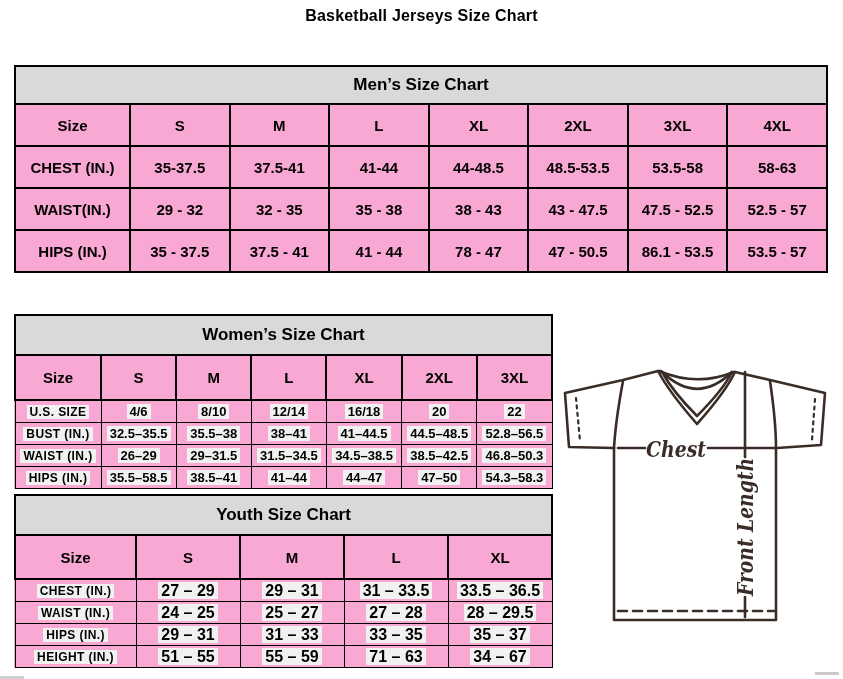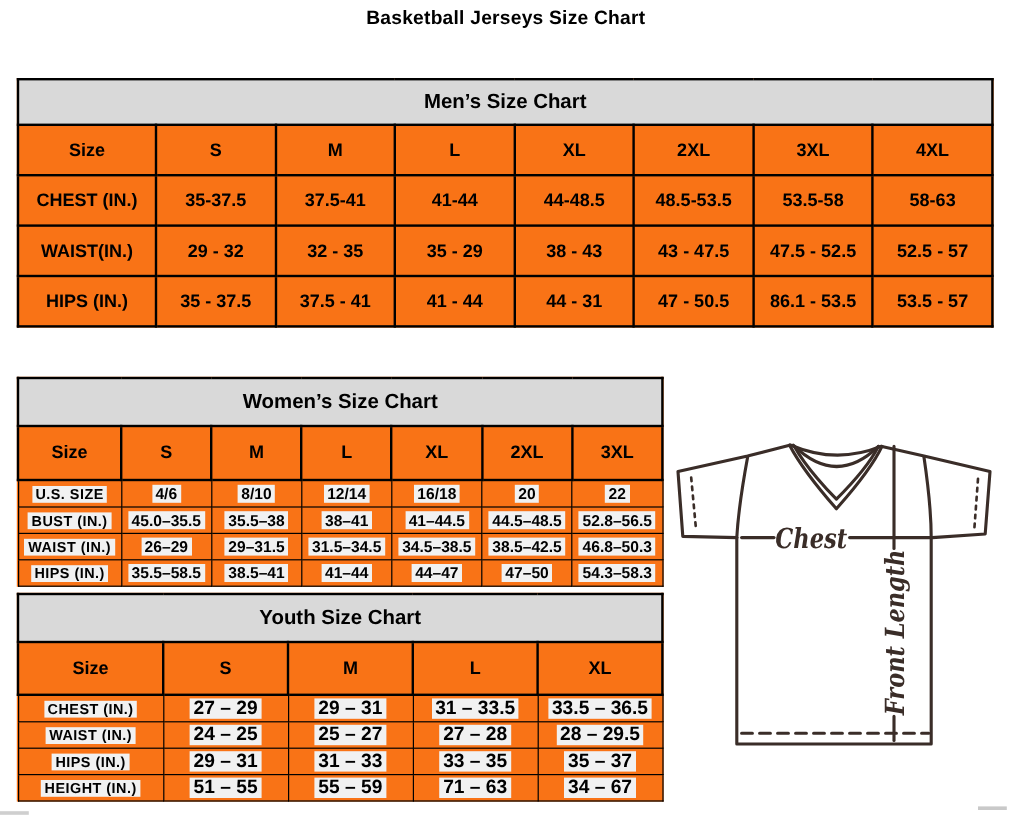--- a/index.html
+++ b/index.html
@@ -6,21 +6,21 @@
   body {
     width:843px; height:679px; position:relative; background:#ffffff;
     font-family:"Liberation Sans", sans-serif; color:#000;
     overflow:hidden;
   }
   .page-title {
     position:absolute; top:7px; left:0; width:100%;
     text-align:center; font-size:16px; font-weight:bold; letter-spacing:0.2px;
   }
   table.size-table {
-    position:absolute; border-collapse:collapse; table-layout:fixed; background:#f97316;
+    position:absolute; border-collapse:collapse; table-layout:fixed; background:#f9a8d4;
   }
   table.size-table th, table.size-table td {
     border:1px solid #000; text-align:center; vertical-align:middle; padding:0;
   }
   .chart-title-cell { background:#d9d9d9; font-weight:bold; font-size:17px; }
 
   
   #men-table { left:14px; top:65px; width:814px; }
   #men-table th, #men-table td { border-width:2px; font-weight:bold; }
   #men-table .chart-title-cell { height:36px; }
@@ -92,32 +92,32 @@
       <td>41-44</td>
       <td>44-48.5</td>
       <td>48.5-53.5</td>
       <td>53.5-58</td>
       <td>58-63</td>
     </tr>
     <tr class="data-row">
       <td class="row-label">WAIST(IN.)</td>
       <td>29 - 32</td>
       <td>32 - 35</td>
-      <td>35 - 29</td>
+      <td>35 - 38</td>
       <td>38 - 43</td>
       <td>43 - 47.5</td>
       <td>47.5 - 52.5</td>
       <td>52.5 - 57</td>
     </tr>
     <tr class="data-row">
       <td class="row-label">HIPS (IN.)</td>
       <td>35 - 37.5</td>
       <td>37.5 - 41</td>
       <td>41 - 44</td>
-      <td>44 - 31</td>
+      <td>78 - 47</td>
       <td>47 - 50.5</td>
       <td>86.1 - 53.5</td>
       <td>53.5 - 57</td>
     </tr>
   </tbody>
 </table>
 
 <table class="size-table" id="women-table">
   <colgroup>
       <col class="label-col">
@@ -147,21 +147,21 @@
       <td class="row-label"><span class="hl">U.S. SIZE</span></td>
       <td><span class="hl">4/6</span></td>
       <td><span class="hl">8/10</span></td>
       <td><span class="hl">12/14</span></td>
       <td><span class="hl">16/18</span></td>
       <td><span class="hl">20</span></td>
       <td><span class="hl">22</span></td>
     </tr>
     <tr class="data-row">
       <td class="row-label"><span class="hl">BUST (IN.)</span></td>
-      <td><span class="hl">45.0–35.5</span></td>
+      <td><span class="hl">32.5–35.5</span></td>
       <td><span class="hl">35.5–38</span></td>
       <td><span class="hl">38–41</span></td>
       <td><span class="hl">41–44.5</span></td>
       <td><span class="hl">44.5–48.5</span></td>
       <td><span class="hl">52.8–56.5</span></td>
     </tr>
     <tr class="data-row">
       <td class="row-label"><span class="hl">WAIST (IN.)</span></td>
       <td><span class="hl">26–29</span></td>
       <td><span class="hl">29–31.5</span></td>

